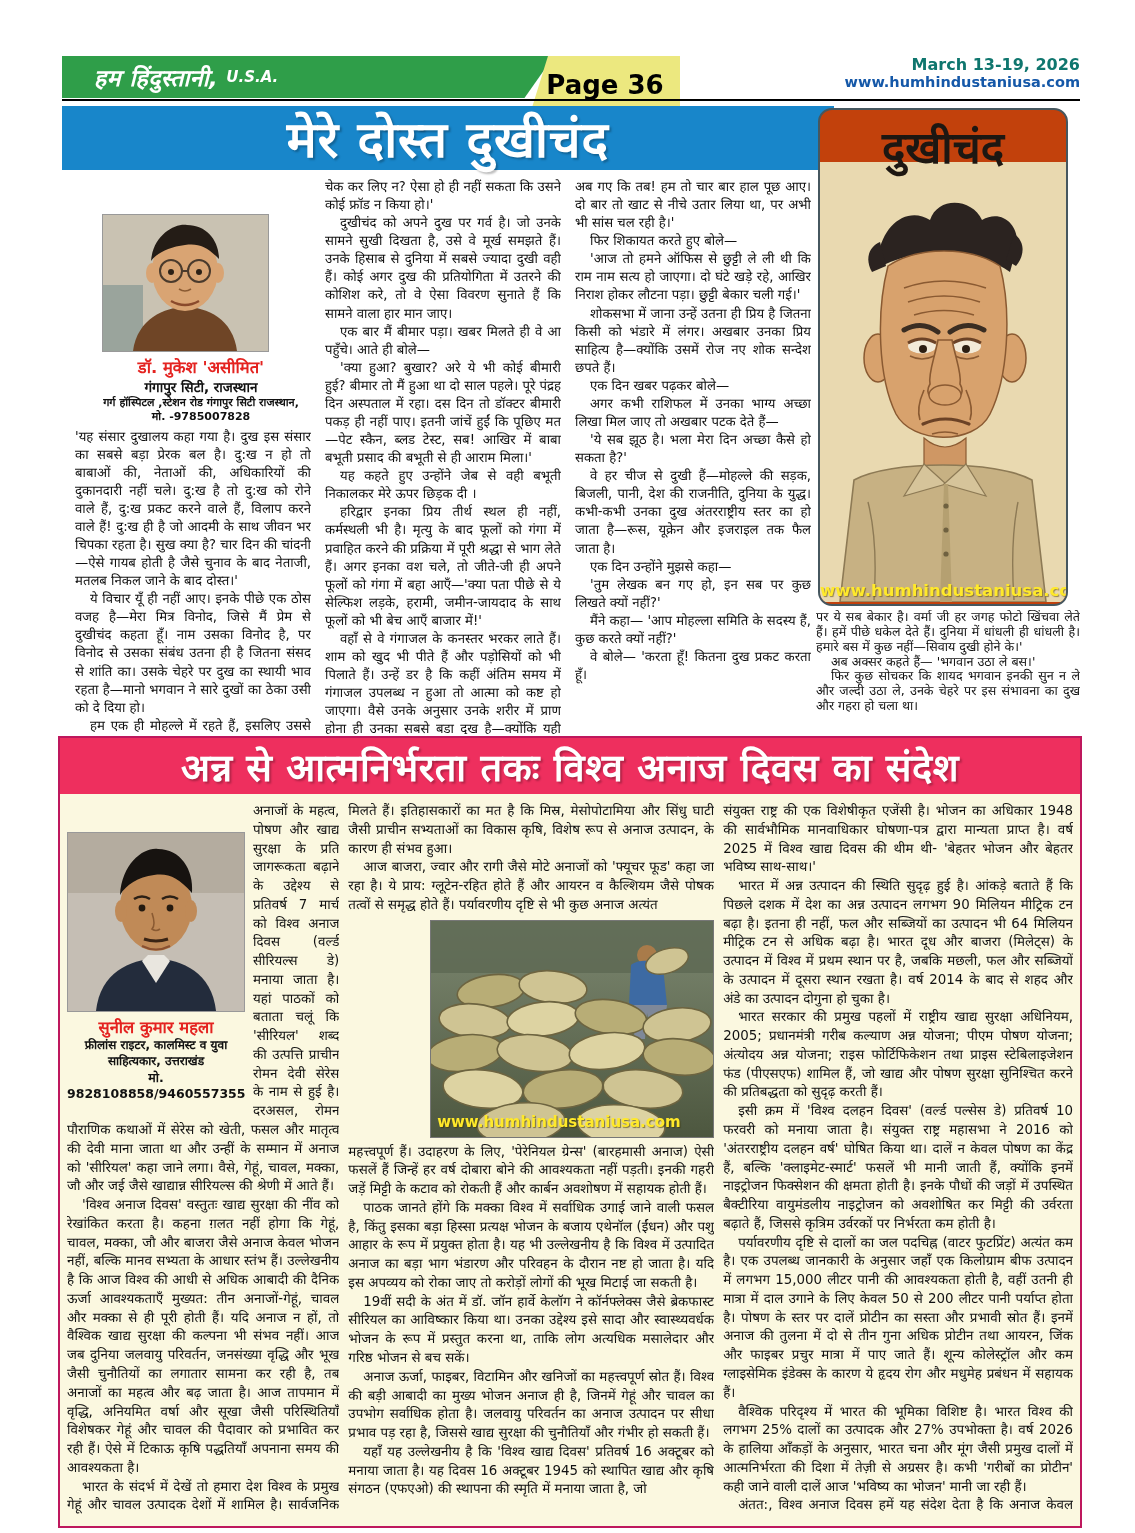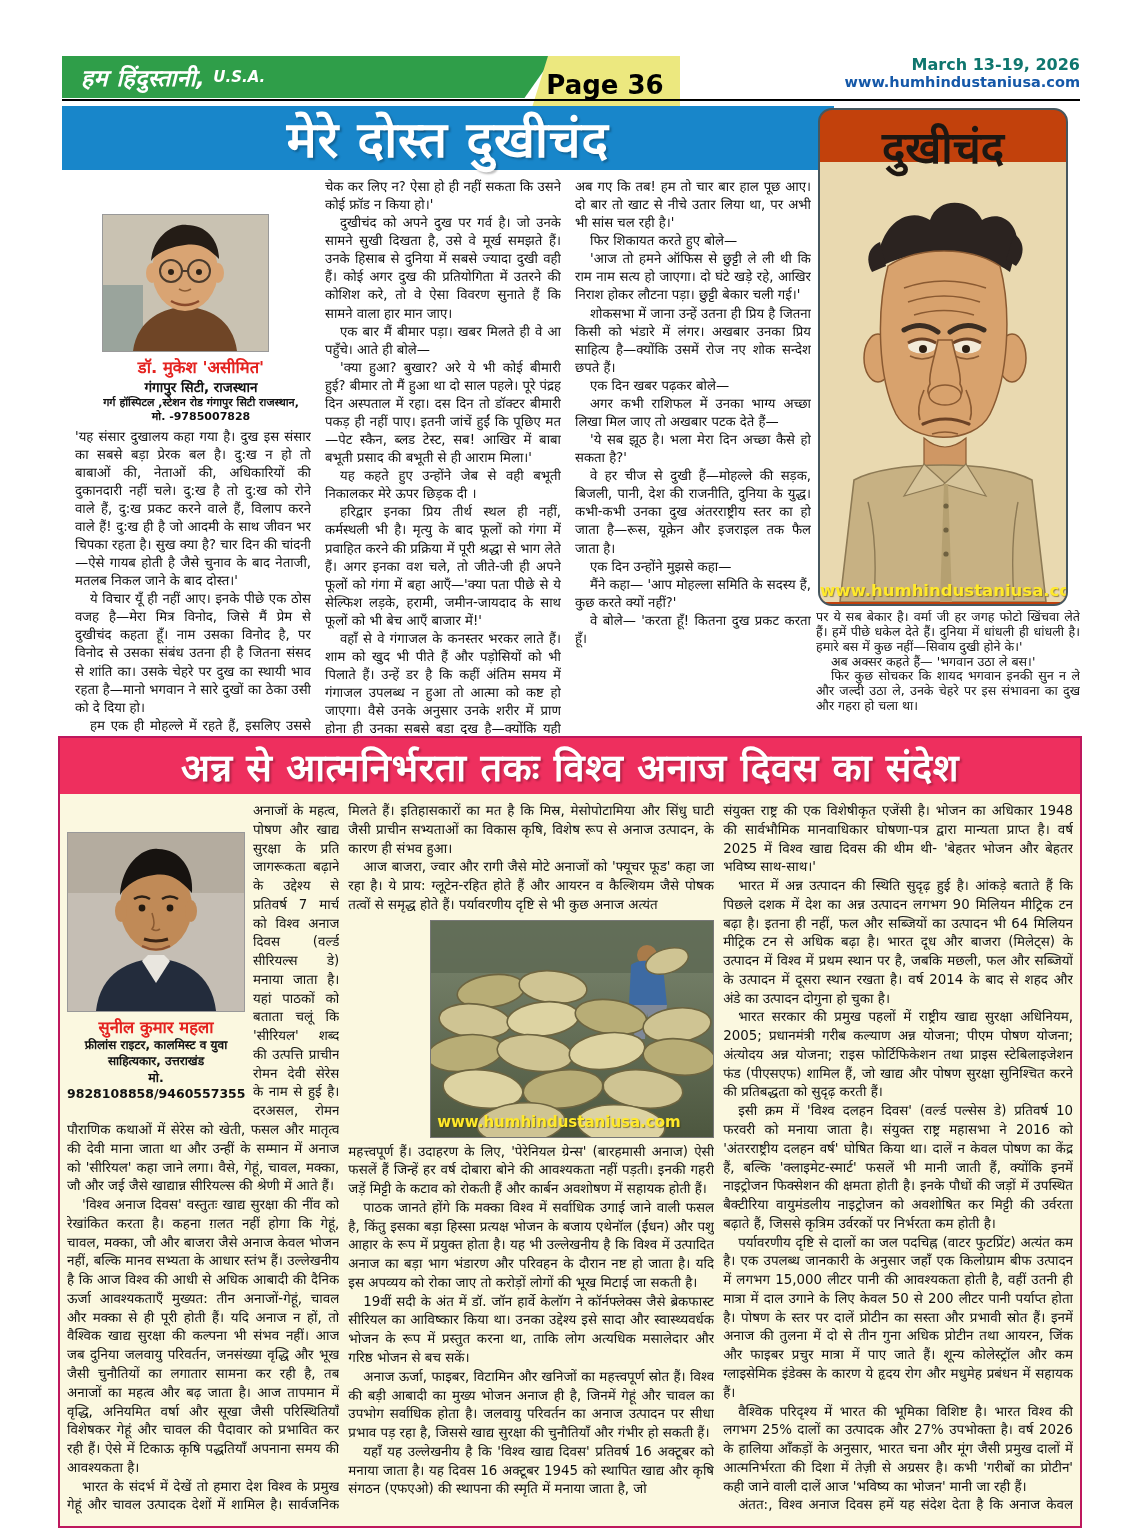--- a/index.html
+++ b/index.html
@@ -1,21 +1,21 @@
 <!DOCTYPE html>
 <html><head>
 <meta charset="utf-8">
 <style>
   html,body{margin:0;padding:0;background:#9a9a9a;}
   .page{position:relative;width:1135px;height:1533px;margin:0 auto;background:#ffffff;
         font-family:"DejaVu Sans",sans-serif;color:#111;overflow:hidden;}
   
   .masthead{position:absolute;left:62px;top:56px;width:1018px;height:42px;}
   .mh-green{position:absolute;left:0;top:0;width:492px;height:42px;background:#2f9e49;
-            clip-path:polygon(0 0,100% 0,94% 100%,0 100%);display:flex;align-items:center;padding-left:19px;box-sizing:border-box;}
+            clip-path:polygon(0 0,100% 0,94% 100%,0 100%);display:flex;align-items:center;padding-left:32px;box-sizing:border-box;}
   .mh-name{color:#fff;font-weight:bold;font-style:italic;font-size:23px;letter-spacing:.5px;}
   .mh-region{color:#fff;font-weight:bold;font-style:italic;font-size:15px;margin-left:8px;}
   .mh-yellow{position:absolute;left:468px;top:0;width:150px;height:58px;background:#ece87f;
              clip-path:polygon(12% 0,100% 0,100% 100%,0 100%);display:flex;align-items:center;justify-content:center;}
   .mh-yellow span{font-weight:bold;font-size:26px;color:#000;}
   .mh-right{position:absolute;right:0;top:0;text-align:right;line-height:1.15;}
   .mh-date{color:#0f766e;font-weight:bold;font-size:16px;}
   .mh-url{color:#1558a8;font-weight:bold;font-size:14.5px;cursor:pointer;}
   .top-rule{position:absolute;left:62px;top:99px;width:1018px;height:2px;background:#000;}
   
@@ -183,20 +183,21 @@
       <div class="a1col paras">
           <p>अब गए कि तब! हम तो चार बार हाल पूछ आए। दो बार तो खाट से नीचे उतार लिया था, पर अभी भी सांस चल रही है।'</p>
           <p>फिर शिकायत करते हुए बोले—</p>
           <p>'आज तो हमने ऑफिस से छुट्टी ले ली थी कि राम नाम सत्य हो जाएगा। दो घंटे खड़े रहे, आखिर निराश होकर लौटना पड़ा। छुट्टी बेकार चली गई।'</p>
           <p>शोकसभा में जाना उन्हें उतना ही प्रिय है जितना किसी को भंडारे में लंगर। अखबार उनका प्रिय साहित्य है—क्योंकि उसमें रोज नए शोक सन्देश छपते हैं।</p>
           <p>एक दिन खबर पढ़कर बोले—</p>
           <p>अगर कभी राशिफल में उनका भाग्य अच्छा लिखा मिल जाए तो अखबार पटक देते हैं—</p>
           <p>'ये सब झूठ है। भला मेरा दिन अच्छा कैसे हो सकता है?'</p>
           <p>वे हर चीज से दुखी हैं—मोहल्ले की सड़क, बिजली, पानी, देश की राजनीति, दुनिया के युद्ध। कभी-कभी उनका दुख अंतरराष्ट्रीय स्तर का हो जाता है—रूस, यूक्रेन और इजराइल तक फैल जाता है।</p>
           <p>एक दिन उन्होंने मुझसे कहा—</p>
+          <p>'तुम लेखक बन गए हो, इन सब पर कुछ लिखते क्यों नहीं?'</p>
           <p>मैंने कहा— 'आप मोहल्ला समिति के सदस्य हैं, कुछ करते क्यों नहीं?'</p>
           <p>वे बोले— 'करता हूँ! कितना दुख प्रकट करता हूँ।</p>
         </div>
     </div>
     <div class="a1-col4 paras">
         <p>पर ये सब बेकार है। वर्मा जी हर जगह फोटो खिंचवा लेते हैं। हमें पीछे धकेल देते हैं। दुनिया में धांधली ही धांधली है। हमारे बस में कुछ नहीं—सिवाय दुखी होने के।'</p>
         <p>अब अक्सर कहते हैं— 'भगवान उठा ले बस।'</p>
         <p>फिर कुछ सोचकर कि शायद भगवान इनकी सुन न ले और जल्दी उठा ले, उनके चेहरे पर इस संभावना का दुख और गहरा हो चला था।</p>
       </div>
   </section>

